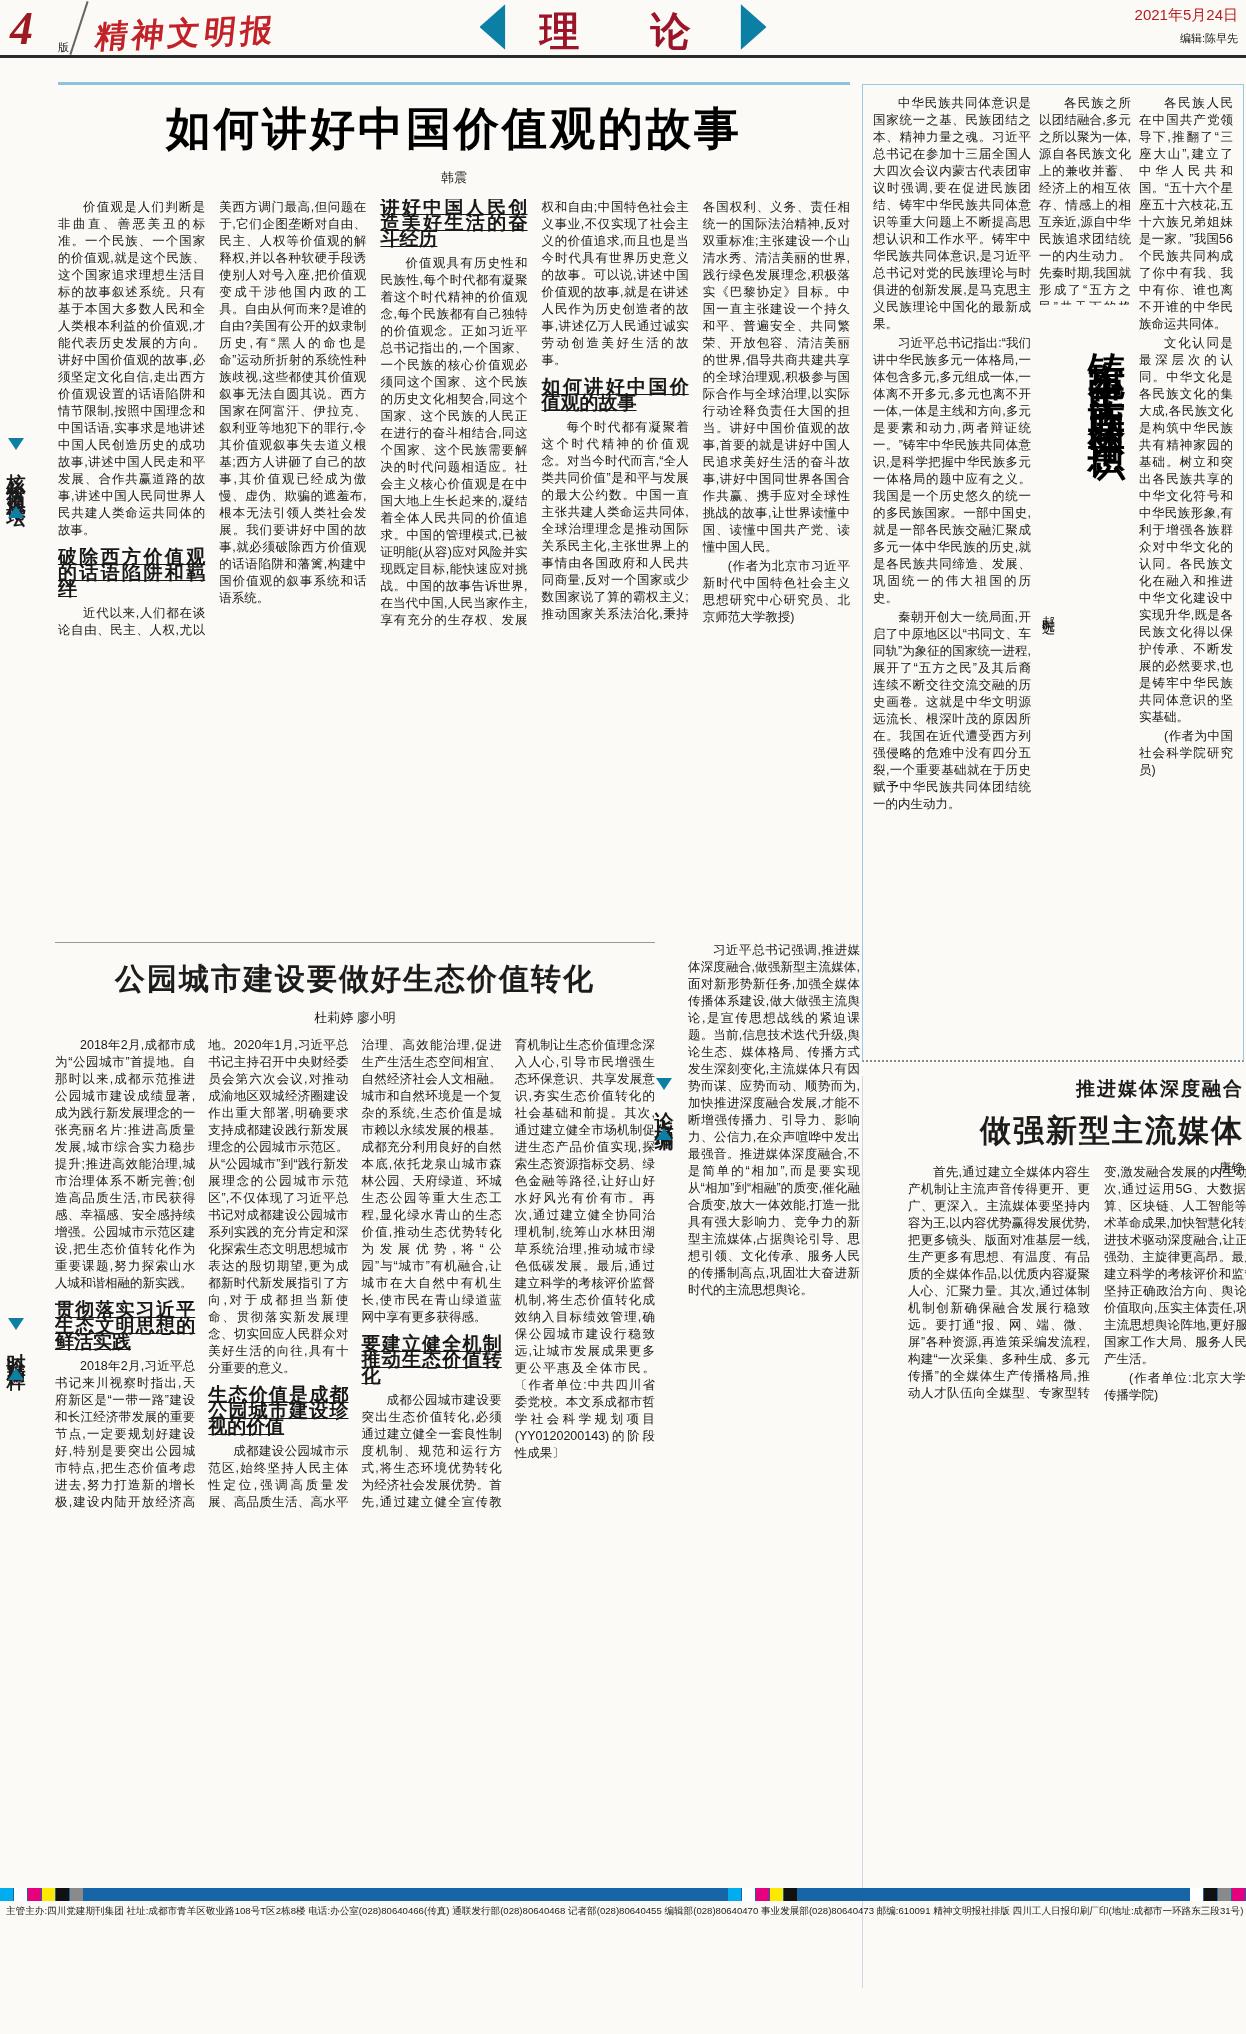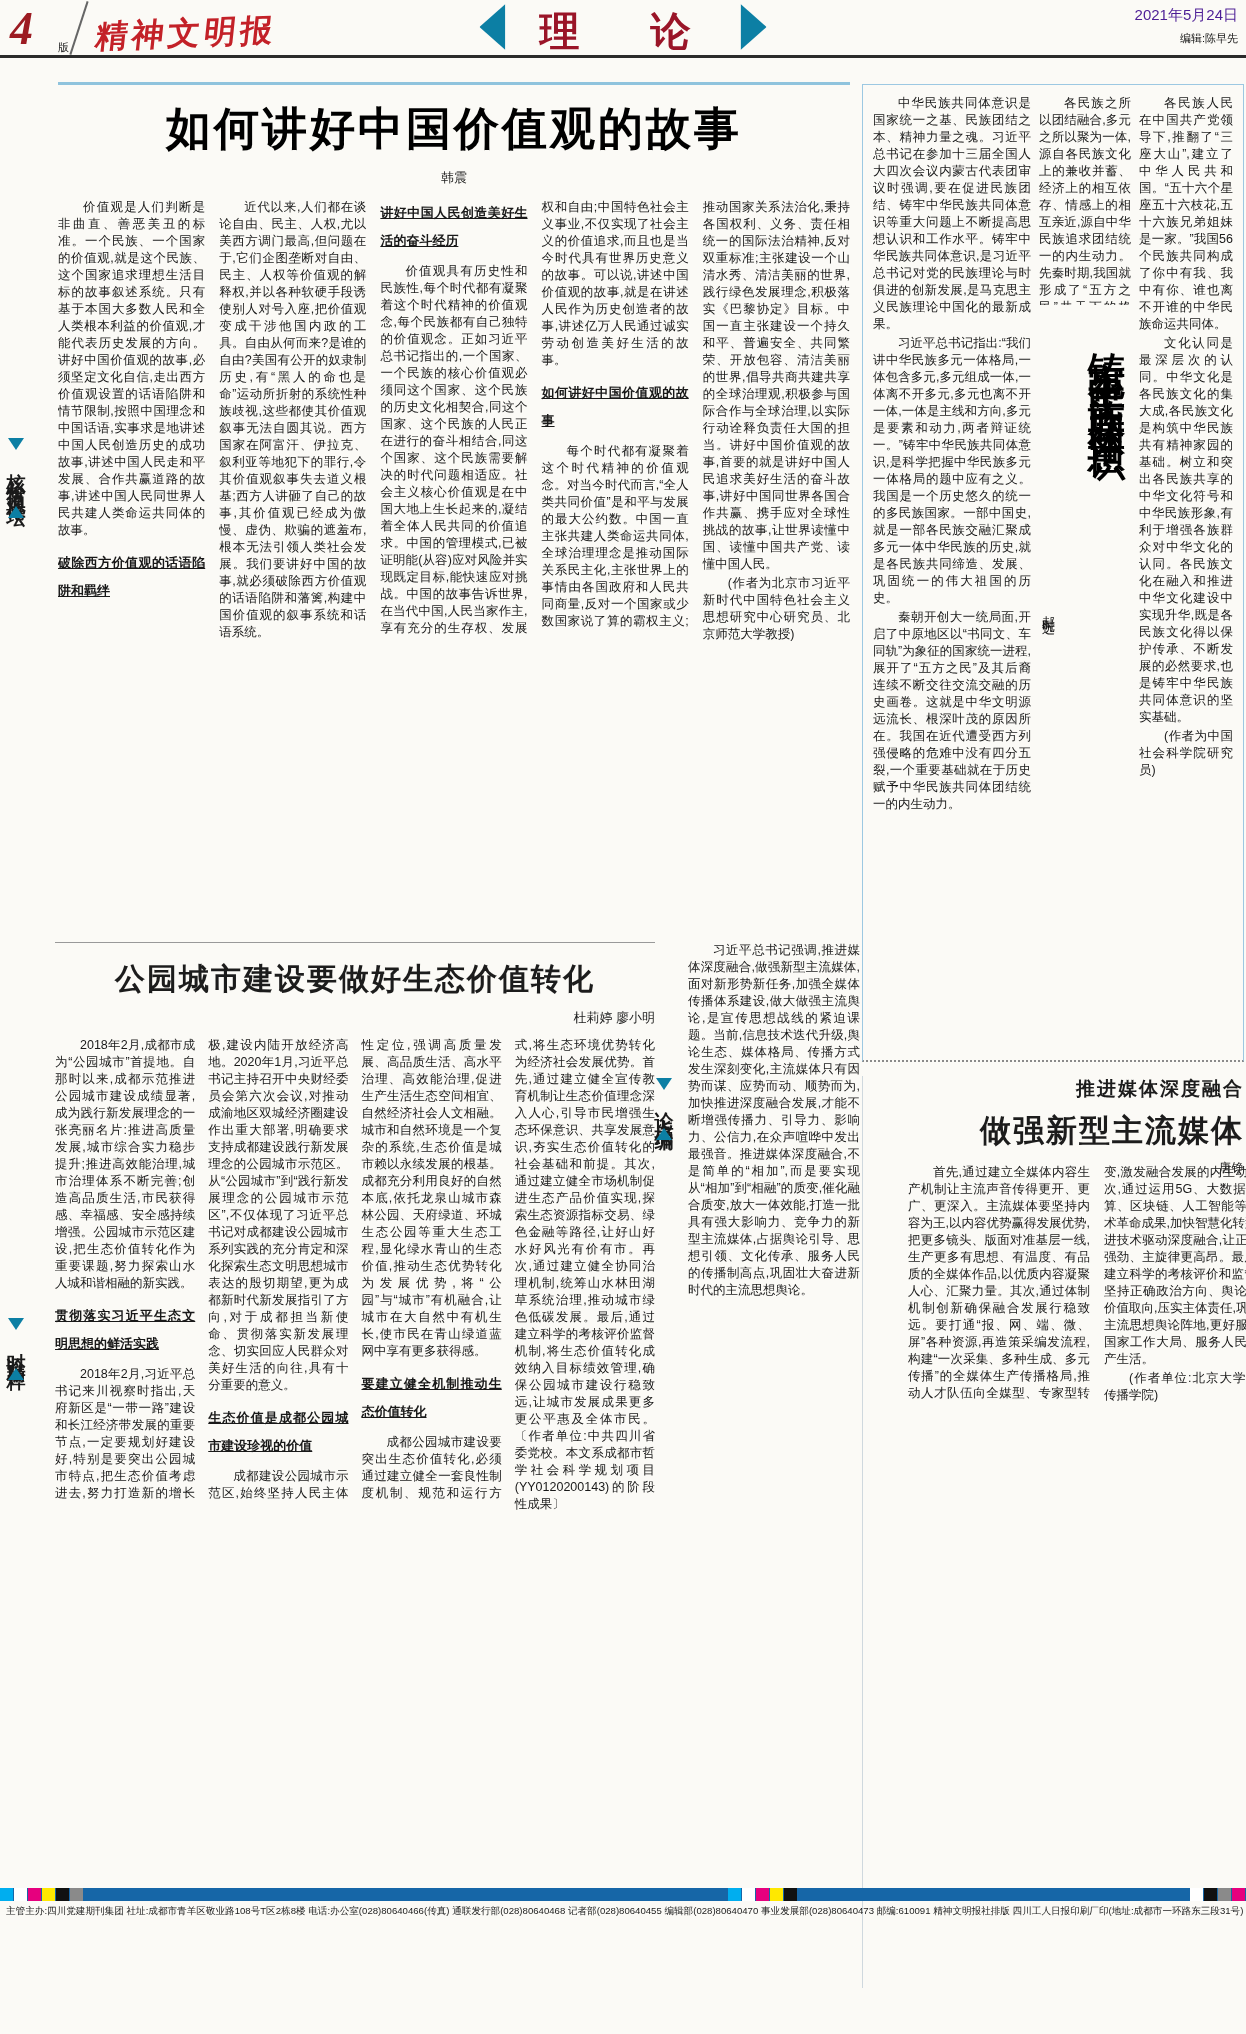--- a/index.html
+++ b/index.html
@@ -14,26 +14,26 @@
   .header { position:absolute; left:0; top:0; width:1246px; height:58px; border-bottom:3px solid #2b2b2b; background:#fbfaf6; }
   .pageno { position:absolute; left:10px; top:2px; font-family:"Liberation Serif", serif; font-style:italic; font-weight:bold; font-size:46px; color:#9c1b22; }
   .pageno-ban { position:absolute; left:58px; top:40px; font-size:11px; color:#222; }
   .slash { position:absolute; left:78px; top:0px; width:2px; height:56px; background:#666; transform:rotate(18deg); }
   .masthead { position:absolute; left:96px; top:12px; font-family:"Liberation Serif", serif; font-weight:bold; font-size:32px; color:#c32128; transform:skewX(-8deg) rotate(-2deg); letter-spacing:4px; }
   .section-wrap { position:absolute; left:50%; top:4px; transform:translateX(-50%); display:flex; gap:20px; }
   .arrow-left { width:26px; height:46px; background:#0c7fa4; clip-path:polygon(100% 0, 0 50%, 100% 100%); }
   .arrow-right { width:26px; height:46px; background:#0c7fa4; clip-path:polygon(0 0, 100% 50%, 0 100%); }
   .section-title { font-size:40px; font-weight:bold; color:#9a1528; letter-spacing:30px; padding-left:14px; }
   .header-right { position:absolute; right:8px; top:6px; text-align:right; }
-  .header-date { font-size:15px; color:#4c1d95; }
+  .header-date { font-size:15px; color:#b91c1c; }
   .header-editor { font-size:11px; color:#111; margin-top:6px; }
   
   .bodytext { font-size:12.5px; line-height:17px; text-align:justify; color:#191919; }
   .bodytext p { text-indent:2em; margin-bottom:2px; }
-  .subhead { font-weight:bold; font-size:13px; text-decoration:underline; margin:10px 0 8px; text-indent:0; line-height:28px; }
+  .subhead { font-weight:bold; font-size:19px; text-decoration:underline; margin:10px 0 8px; text-indent:0; line-height:16px; }
   
   .article1 { position:absolute; left:58px; top:82px; width:792px; height:852px; border-top:3px solid #8fc3dd; padding-top:14px; overflow:hidden; }
   .a1-headline { text-align:center; font-size:45px; font-weight:bold; letter-spacing:3px; color:#000; }
   .a1-byline { text-align:center; font-size:13px; margin:10px 0 12px; }
   .a1-body { column-count:5; column-gap:14px; height:738px; overflow:hidden; }
   
   .box2 { position:absolute; left:862px; top:84px; width:382px; height:978px; border:1px solid #9cc8e2; border-bottom:2px dotted #8a8a8a; padding:10px; overflow:hidden; }
   .box2-flex { display:flex; gap:8px; height:100%; }
   .b2-colL { width:158px; flex:none; overflow:hidden; }
   .b2-colM { width:92px; flex:none; display:flex; flex-direction:column; }
@@ -46,21 +46,21 @@
   
   .a3-colA { position:absolute; left:688px; top:942px; width:172px; height:1046px; overflow:hidden; }
   .a3-titleblock { position:absolute; left:868px; top:1076px; width:376px; height:112px; text-align:right; overflow:hidden; }
   .a3-kicker { font-size:19px; font-weight:bold; letter-spacing:2px; }
   .a3-title { font-size:31px; font-weight:bold; letter-spacing:2px; margin-top:8px;font-family:Liberation Mono, monospace; }
   .a3-author { font-size:12.5px; margin-top:8px; }
   .a3-colBC { position:absolute; left:868px; top:1164px; width:378px; height:792px; column-count:2; column-gap:14px; overflow:hidden;margin-left:40px; }
   
   .article4 { position:absolute; left:55px; top:942px; width:600px; height:1048px; border-top:1px solid #999; padding-top:16px; overflow:hidden; }
   .a4-title { text-align:center; font-size:30px; font-weight:bold; letter-spacing:2px; }
-  .a4-authors { text-align:right; font-size:13px; margin:9px 0 10px; }
+  .a4-authors { text-align:center; font-size:13px; margin:9px 0 10px; }
   .a4-body { column-count:4; column-gap:13px; height:938px; overflow:hidden; }
   
   .vlabel { position:absolute; width:28px; display:flex; flex-direction:column; align-items:center; gap:7px; }
   .vlabel .tri-dn { width:0; height:0; border-left:8px solid transparent; border-right:8px solid transparent; border-top:12px solid #0c7fa4; }
   .vlabel .tri-up { width:0; height:0; border-left:8px solid transparent; border-right:8px solid transparent; border-bottom:12px solid #0c7fa4; }
   .vlabel .vtext { writing-mode:vertical-rl; font-size:19px; font-weight:bold; letter-spacing:6px; color:#1a1a1a; }
   .vlabel-forum { left:2px; top:438px; }
   .vlabel-shilun { left:2px; top:1318px; }
   .vlabel-digest { left:650px; top:1078px; }
   

